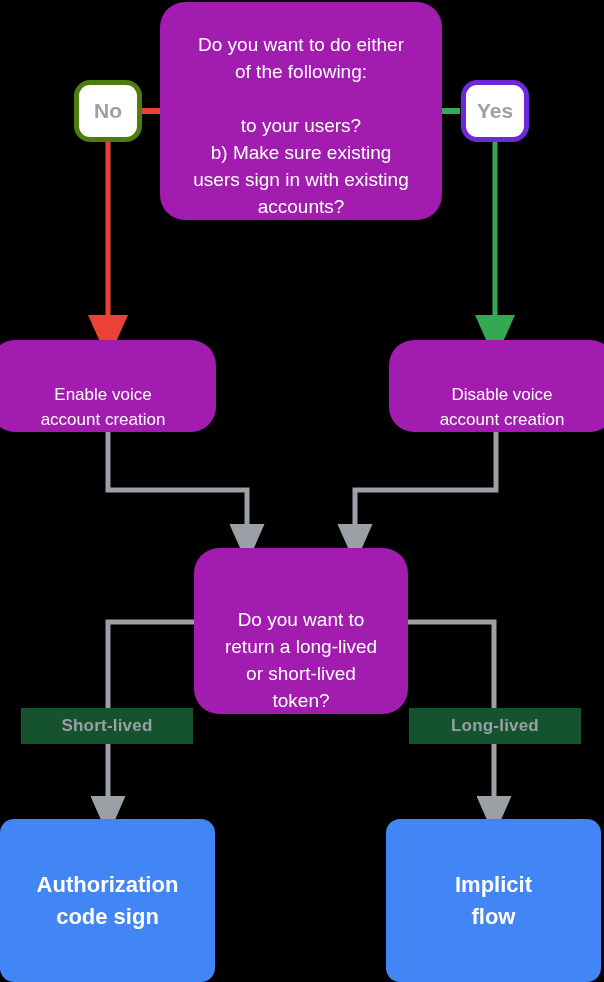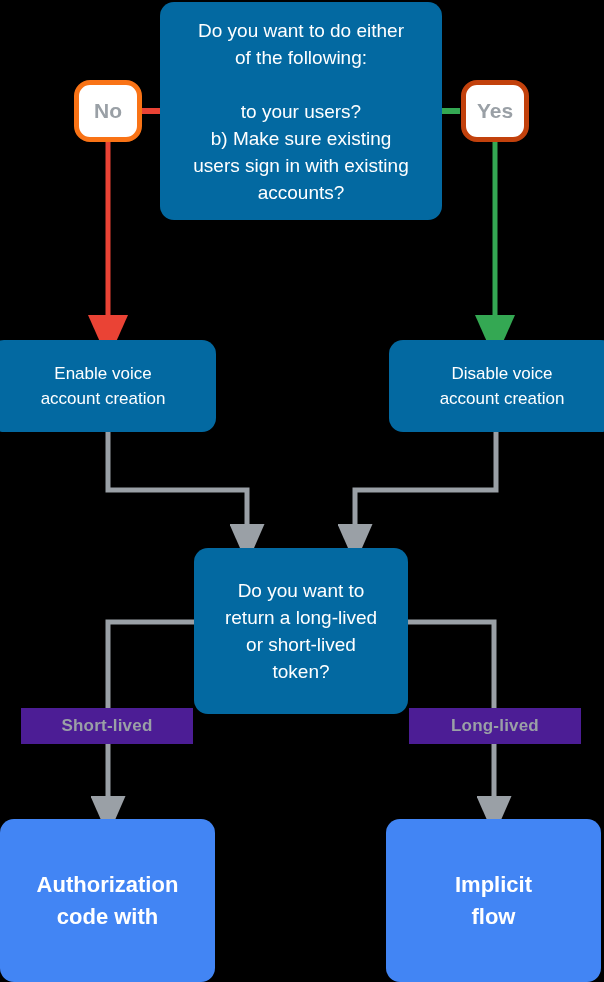--- a/index.html
+++ b/index.html
@@ -28,43 +28,44 @@
   }
   .node {
     position: absolute;
     box-sizing: border-box;
     display: flex;
     align-items: center;
     justify-content: center;
     text-align: center;
   }
   .node-gray {
-    background: #0369a1;
-    border-radius: 14px;
+    background: #a21caf;
+    border-radius: 25px;
     color: #ffffff;
+    align-items: flex-end;
   }
   .node-blue {
     background: #4285f4;
     border-radius: 14px;
     color: #ffffff;
     font-weight: bold;
   }
   .node-pill {
     background: #ffffff;
     border-radius: 16px;
     font-weight: bold;
     color: #9aa0a6;
   }
-  .pill-no   { border: 5px solid #f97316; }
-  .pill-yes  { border: 5px solid #c2410c; }
+  .pill-no   { border: 5px solid #4d7c0f; }
+  .pill-yes  { border: 5px solid #6d28d9; }
 
   .edge-label {
     position: absolute;
     box-sizing: border-box;
-    background: #4c1d95;
+    background: #14532d;
     color: #9aa0a6;
     font-size: 17px;
     font-weight: bold;
     display: flex;
     align-items: center;
     justify-content: center;
     text-align: center;
     letter-spacing: 0.2px;
   }
 
@@ -174,21 +175,21 @@
     <span>Short-lived</span>
   </div>
 
   <div class="edge-label" id="label-long">
     <span>Long-lived</span>
   </div>
 
   <div class="node node-blue" id="node-auth">
     <span>
       <span>Authorization</span><br>
-      <span>code with</span>
+      <span>code sign</span>
     </span>
   </div>
 
   <div class="node node-blue" id="node-implicit">
     <span>
       <span>Implicit</span><br>
       <span>flow</span>
     </span>
   </div>
 

